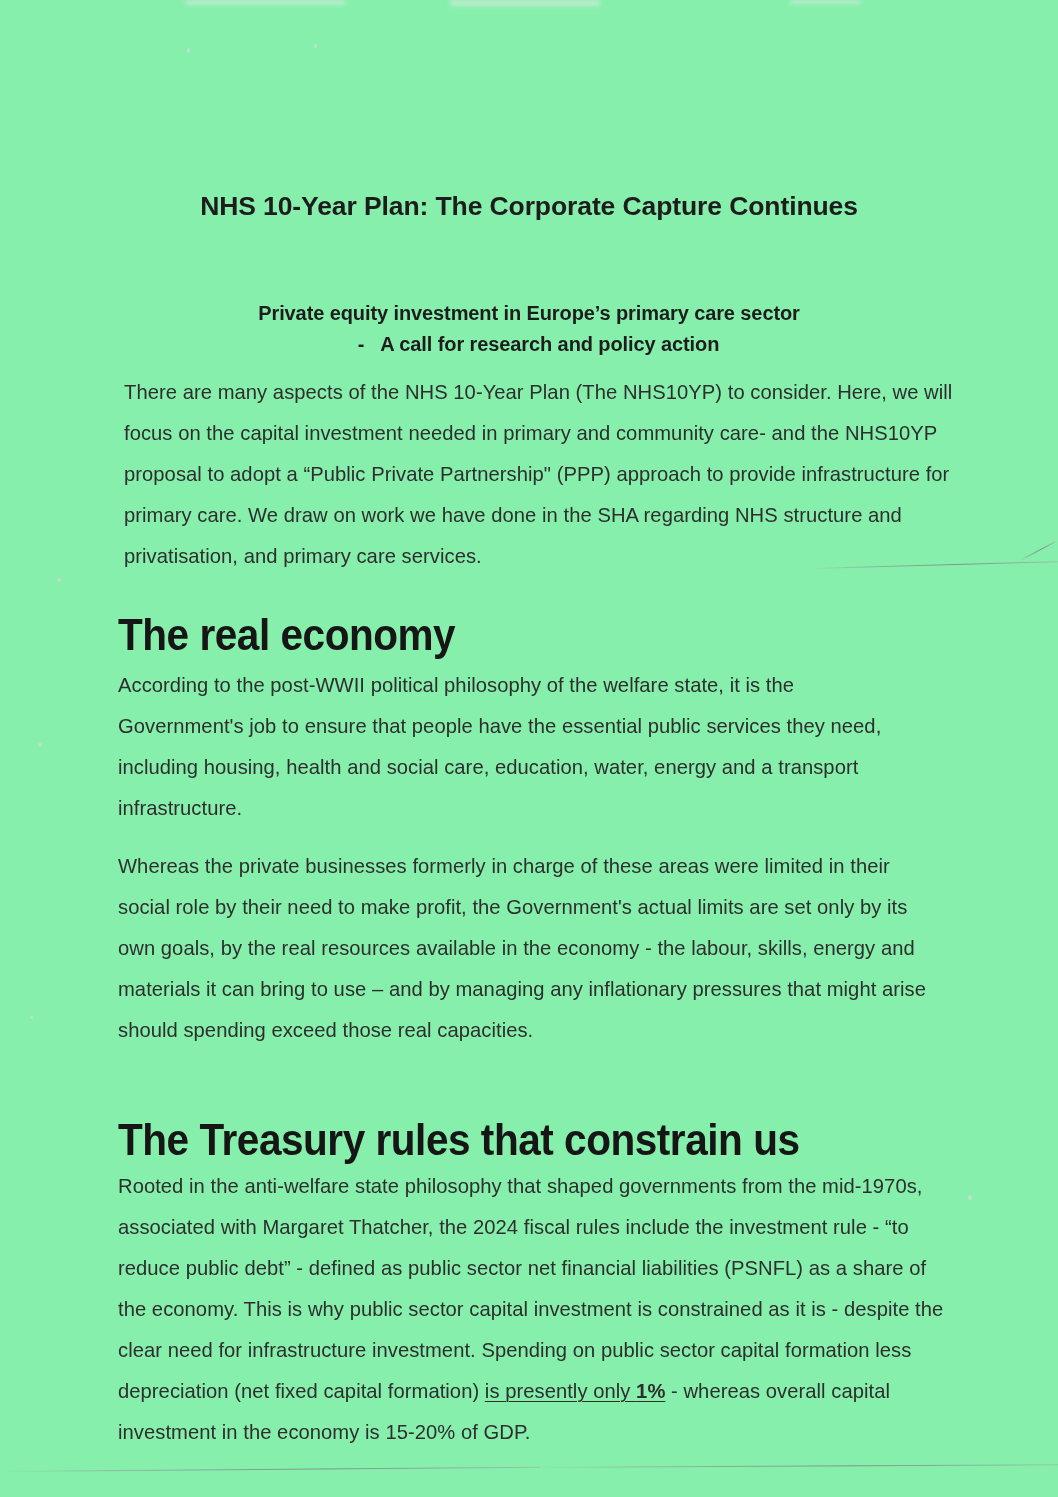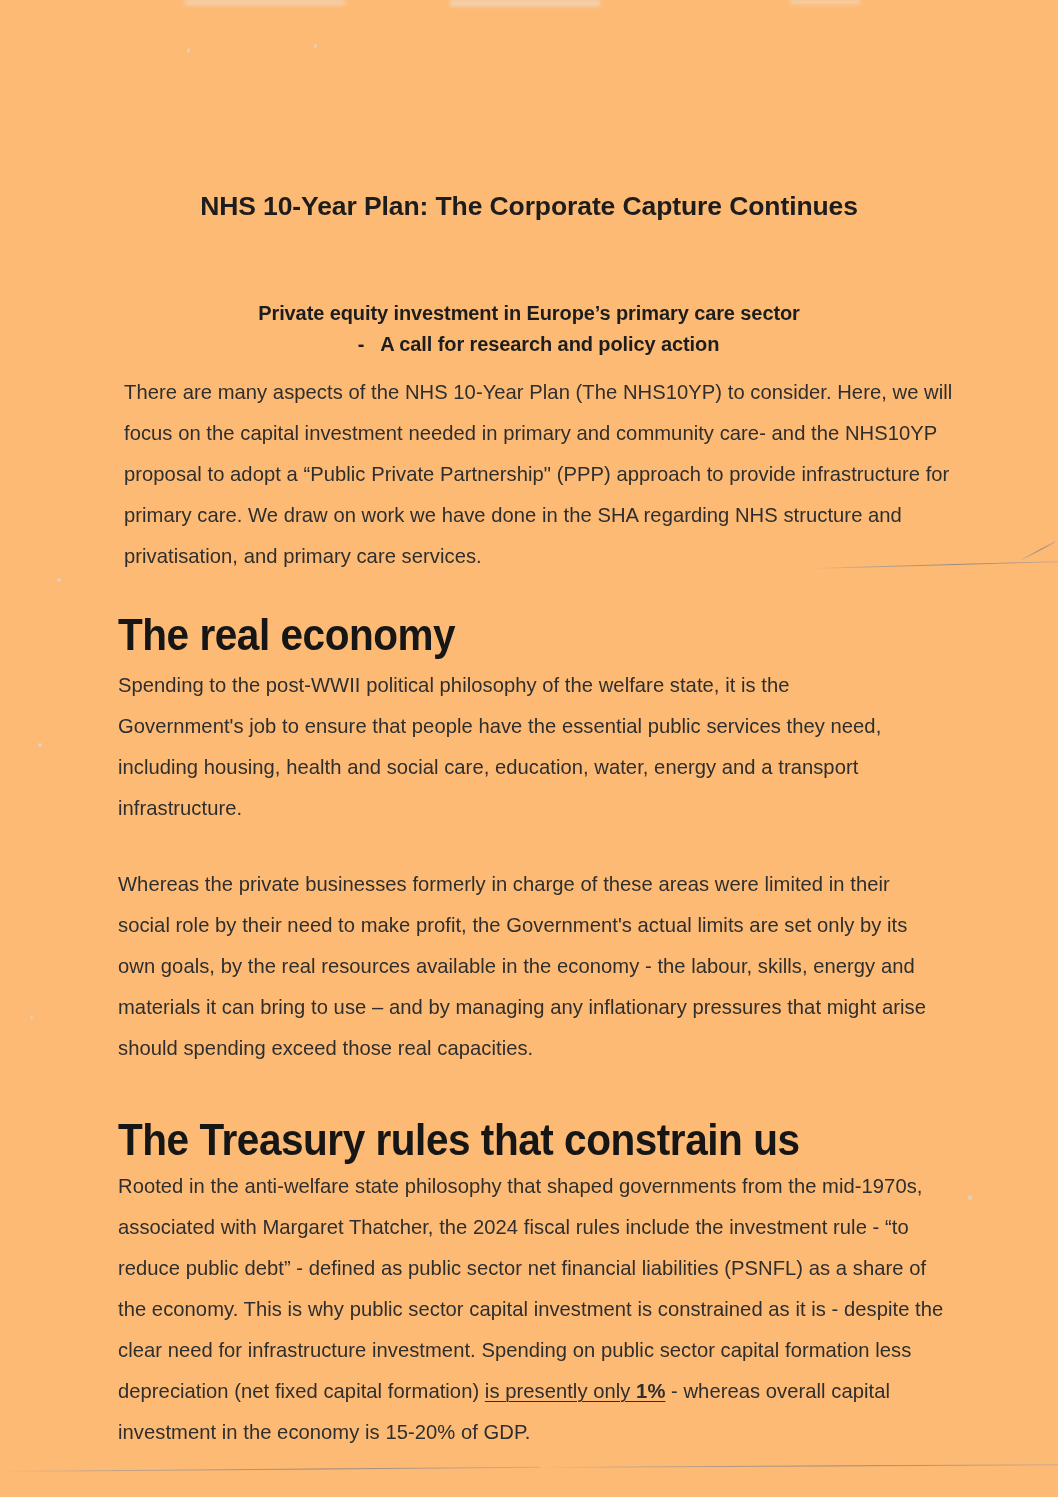--- a/index.html
+++ b/index.html
@@ -7,21 +7,21 @@
     margin: 0;
     padding: 0;
     background: #ffffff;
   }
 
   .page {
     position: relative;
     width: 1058px;
     height: 1497px;
     margin: 0 auto;
-    background: #fdba74;
+    background: #86efac;
     overflow: hidden;
     font-family: "Liberation Sans", "DejaVu Sans", sans-serif;
     color: #2a2a2a;
     text-decoration: underline;
     -webkit-font-smoothing: antialiased;
   }
 
   
   .scan-noise {
     position: absolute;
@@ -122,21 +122,21 @@
     top: 352px;
     width: 832px;
   }
   .para-welfare {
     left: 118px;
     top: 645px;
     width: 800px;
   }
   .para-whereas {
     left: 118px;
-    top: 844px;
+    top: 826px;
     width: 828px;
   }
   .para-rooted {
     left: 118px;
     top: 1146px;
     width: 830px;
   }
 
   .u-bold {
     font-weight: 700;
@@ -178,21 +178,21 @@
       <span class="sub-line1">Private equity investment in Europe’s primary care sector</span>
       <span class="sub-line2">
         <span class="dash">-</span><span>A call for research and policy action</span>
       </span>
     </h2>
 
     <p class="para para-intro">There are many aspects of the NHS 10-Year Plan (The NHS10YP) to consider. Here, we will focus on the capital investment needed in primary and community care- and the NHS10YP proposal to adopt a “Public Private Partnership" (PPP) approach to provide infrastructure for primary care. We draw on work we have done in the SHA regarding NHS structure and privatisation, and primary care services.</p>
 
     <h3 class="section-heading heading-economy">The real economy</h3>
 
-    <p class="para para-welfare">Spending to the post-WWII political philosophy of the welfare state, it is the Government's job to ensure that people have the essential public services they need, including housing, health and social care, education, water, energy and a transport infrastructure.</p>
+    <p class="para para-welfare">According to the post-WWII political philosophy of the welfare state, it is the Government's job to ensure that people have the essential public services they need, including housing, health and social care, education, water, energy and a transport infrastructure.</p>
 
     <p class="para para-whereas">Whereas the private businesses formerly in charge of these areas were limited in their social role by their need to make profit, the Government's actual limits are set only by its own goals, by the real resources available in the economy - the labour, skills, energy and materials it can bring to use – and by managing any inflationary pressures that might arise should spending exceed those real capacities.</p>
 
     <h3 class="section-heading heading-treasury">The Treasury rules that constrain us</h3>
 
     <p class="para para-rooted">
       <span>Rooted in the anti-welfare state philosophy that shaped governments from the mid-1970s, associated with Margaret Thatcher, the 2024 fiscal rules include the investment rule - “to reduce public debt” - defined as public sector net financial liabilities (PSNFL) as a share of the economy. This is why public sector capital investment is constrained as it is - despite the clear need for infrastructure investment. Spending on public sector capital formation less depreciation (net fixed capital formation) </span><span class="u-underline"><span>is presently only </span><span class="u-bold">1%</span></span><span> - whereas overall capital investment in the economy is 15-20% of GDP.</span>
     </p>
 
   </div>

